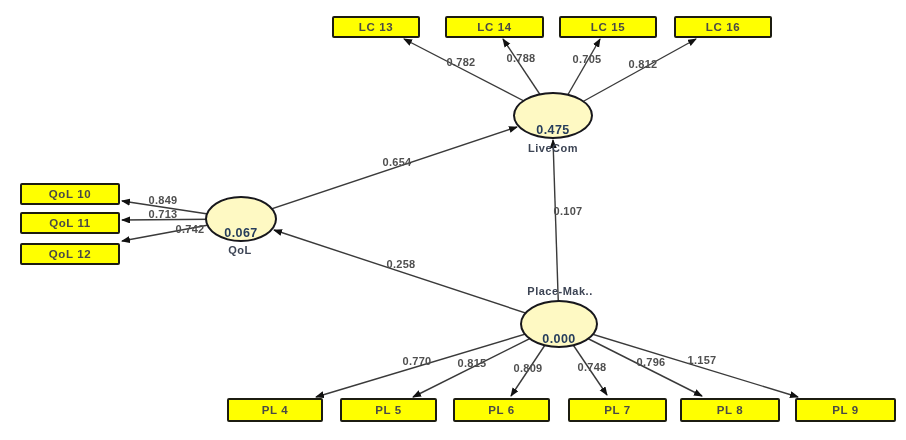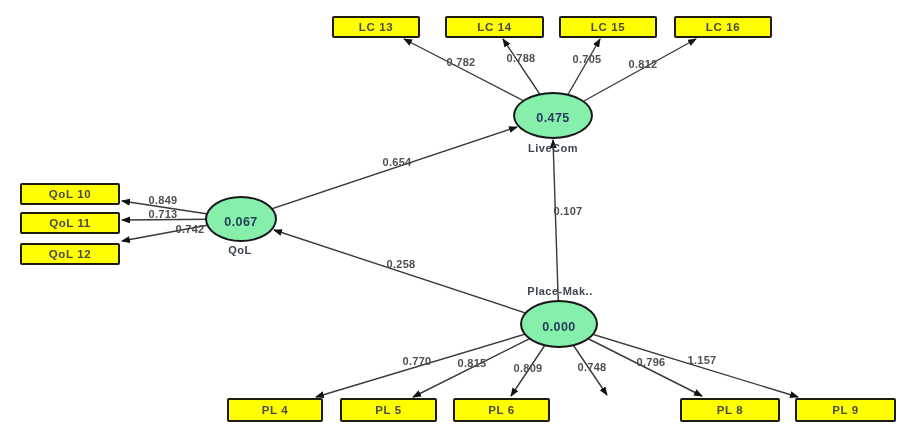--- a/index.html
+++ b/index.html
@@ -32,26 +32,26 @@
     justify-content: center;
     font-size: 11.5px;
     font-weight: bold;
     color: #4a4a46;
     letter-spacing: 0.6px;
     cursor: default;
   }
   .indicator.pl { height: 24px; }
   .construct {
     position: absolute;
-    background: #86efac;
+    background: #fef9c3;
     border: 2px solid #17171c;
     border-radius: 50%;
     box-sizing: border-box;
     display: flex;
-    align-items: center;
+    align-items: flex-end;
     justify-content: center;
   }
   .construct .r2 {
     margin-top: 5px;
     font-size: 12.5px;
     font-weight: bold;
     color: #263d5c;
     letter-spacing: 0.4px;
   }
   .construct-label {
@@ -109,20 +109,21 @@
   <div class="indicator" style="left:559px; top:16px; width:98px;">LC 15</div>
   <div class="indicator" style="left:674px; top:16px; width:98px;">LC 16</div>
 
   <div class="indicator" style="left:20px; top:183px; width:100px;">QoL 10</div>
   <div class="indicator" style="left:20px; top:212px; width:100px;">QoL 11</div>
   <div class="indicator" style="left:20px; top:243px; width:100px;">QoL 12</div>
 
   <div class="indicator pl" style="left:227px; top:398px; width:96px;">PL 4</div>
   <div class="indicator pl" style="left:340px; top:398px; width:97px;">PL 5</div>
   <div class="indicator pl" style="left:453px; top:398px; width:97px;">PL 6</div>
+  <div class="indicator pl" style="left:568px; top:398px; width:99px;">PL 7</div>
   <div class="indicator pl" style="left:680px; top:398px; width:100px;">PL 8</div>
   <div class="indicator pl" style="left:795px; top:398px; width:101px;">PL 9</div>
 
   <div class="construct" style="left:513px; top:92px;  width:80px; height:47px;">
     <span class="r2">0.475</span>
   </div>
   <div class="construct" style="left:205px; top:196px; width:72px; height:46px;">
     <span class="r2">0.067</span>
   </div>
   <div class="construct" style="left:520px; top:300px; width:78px; height:48px;">

